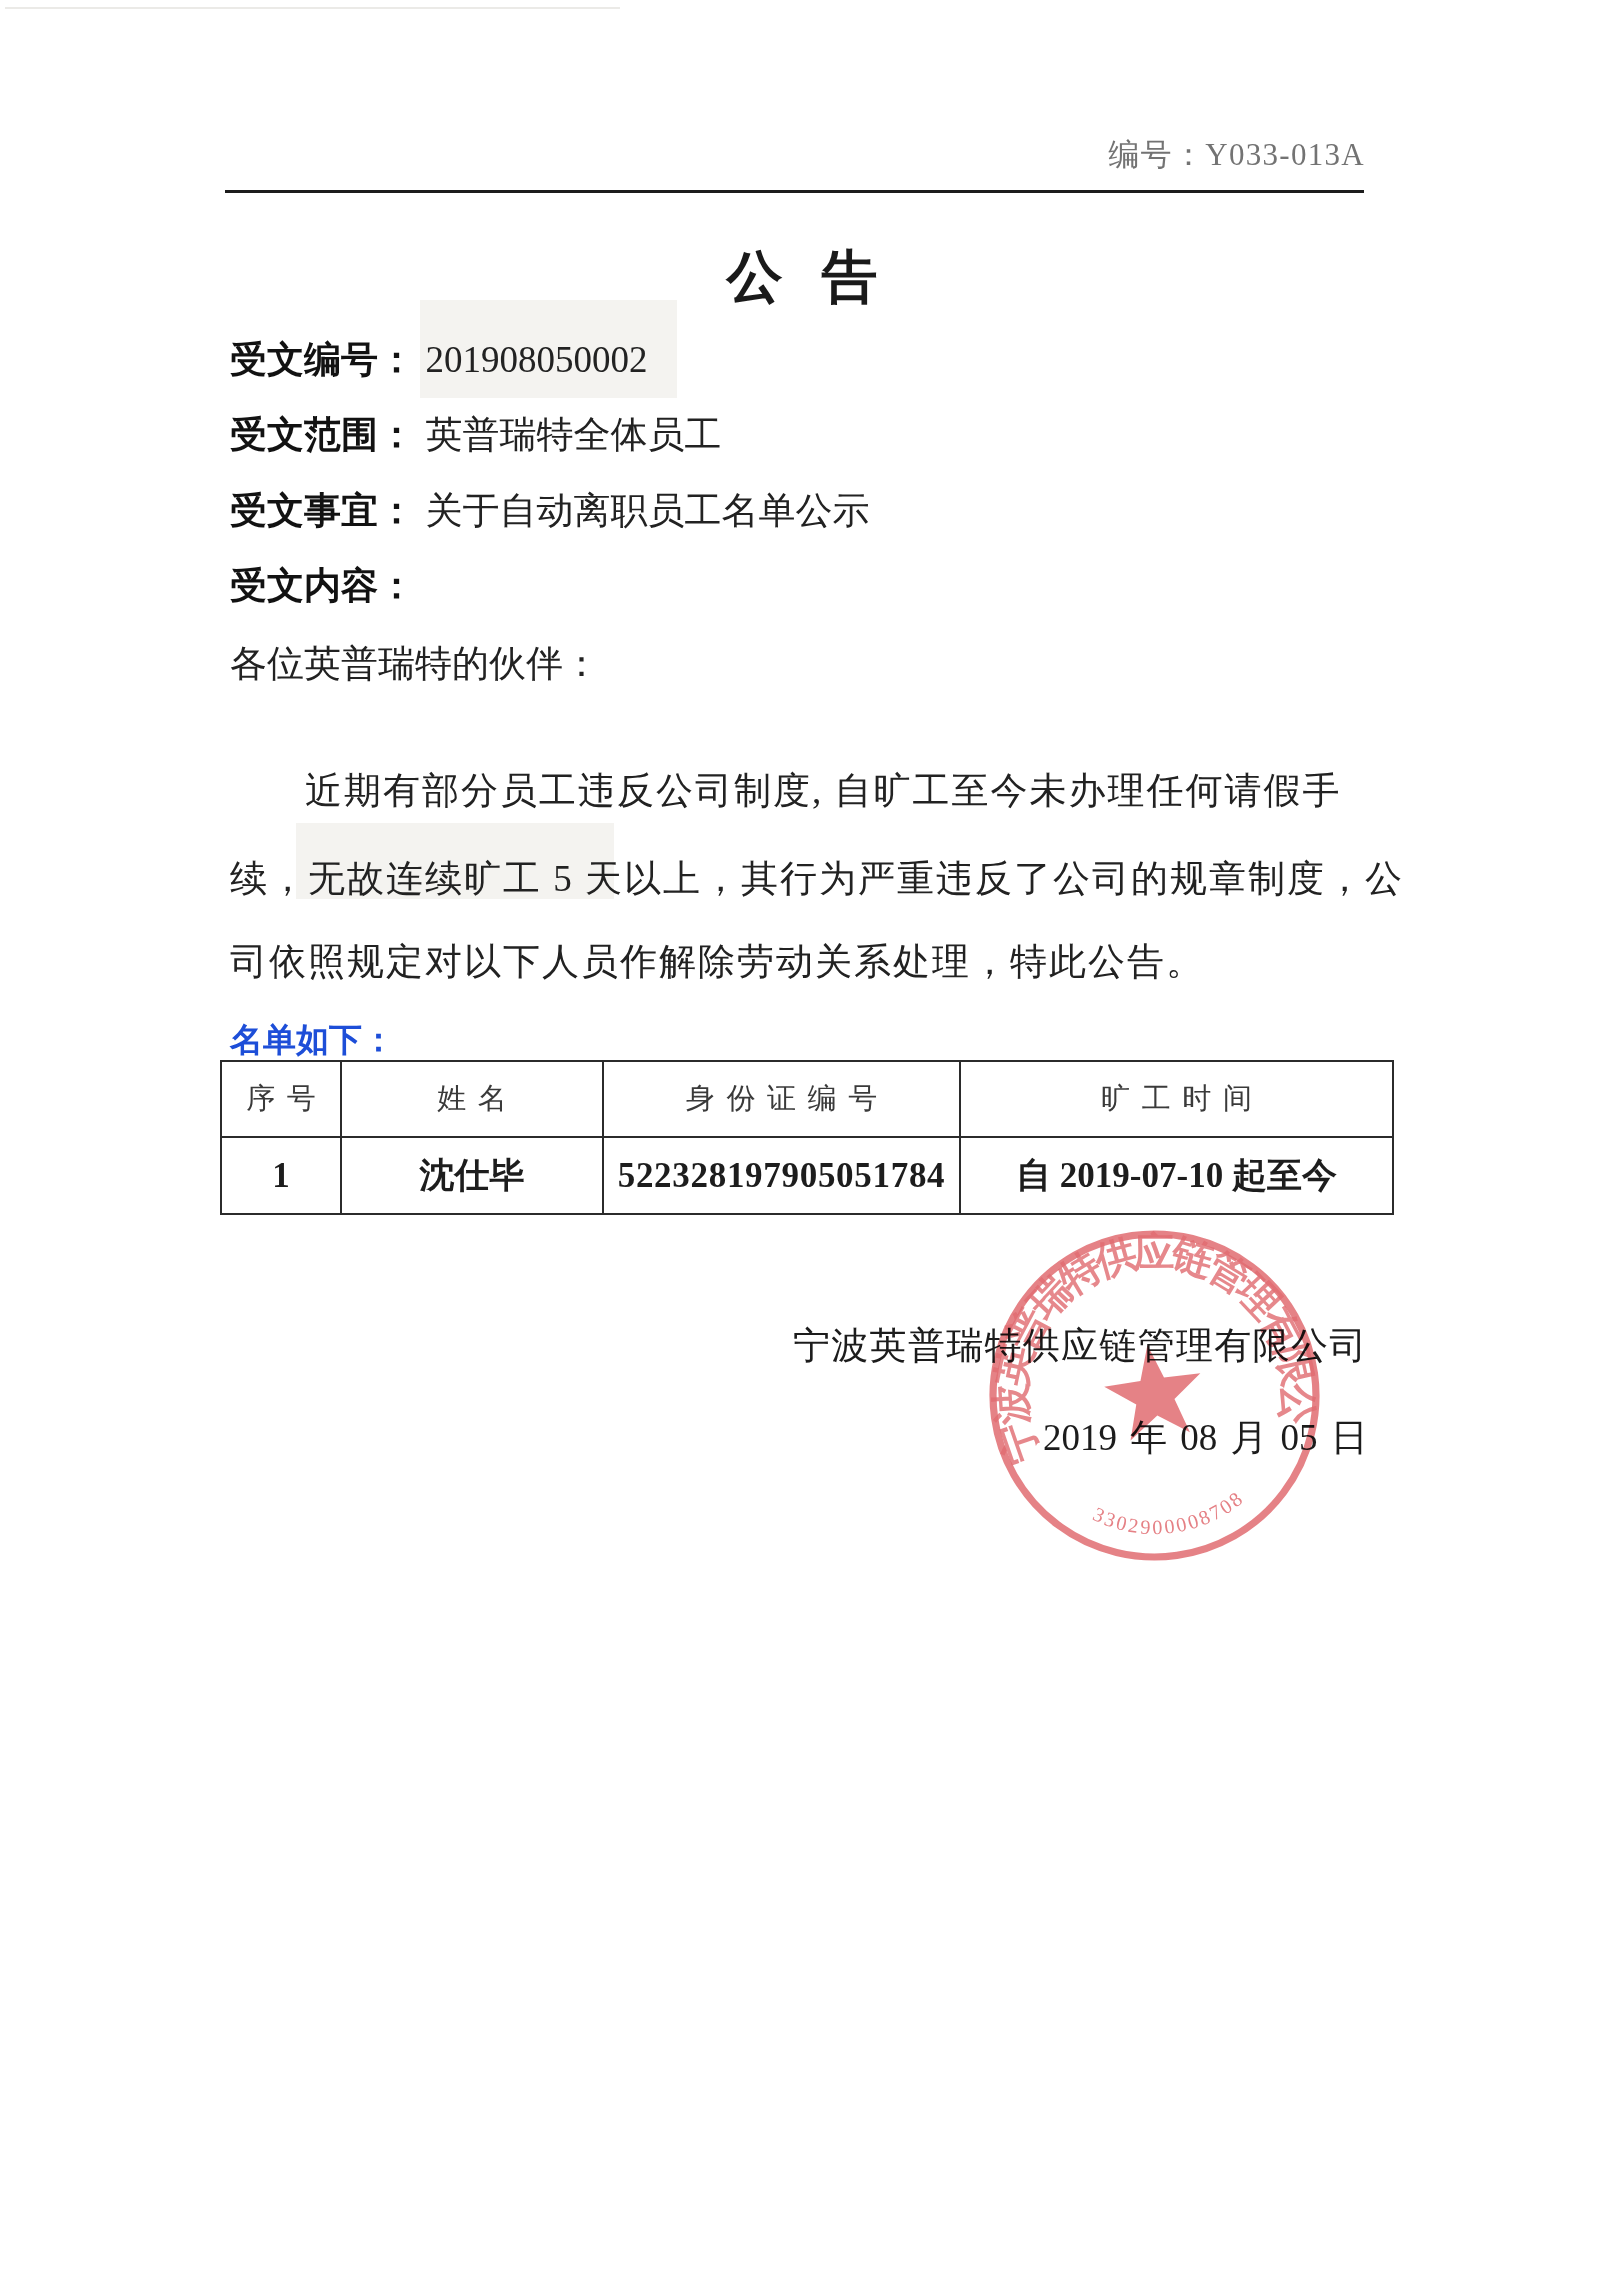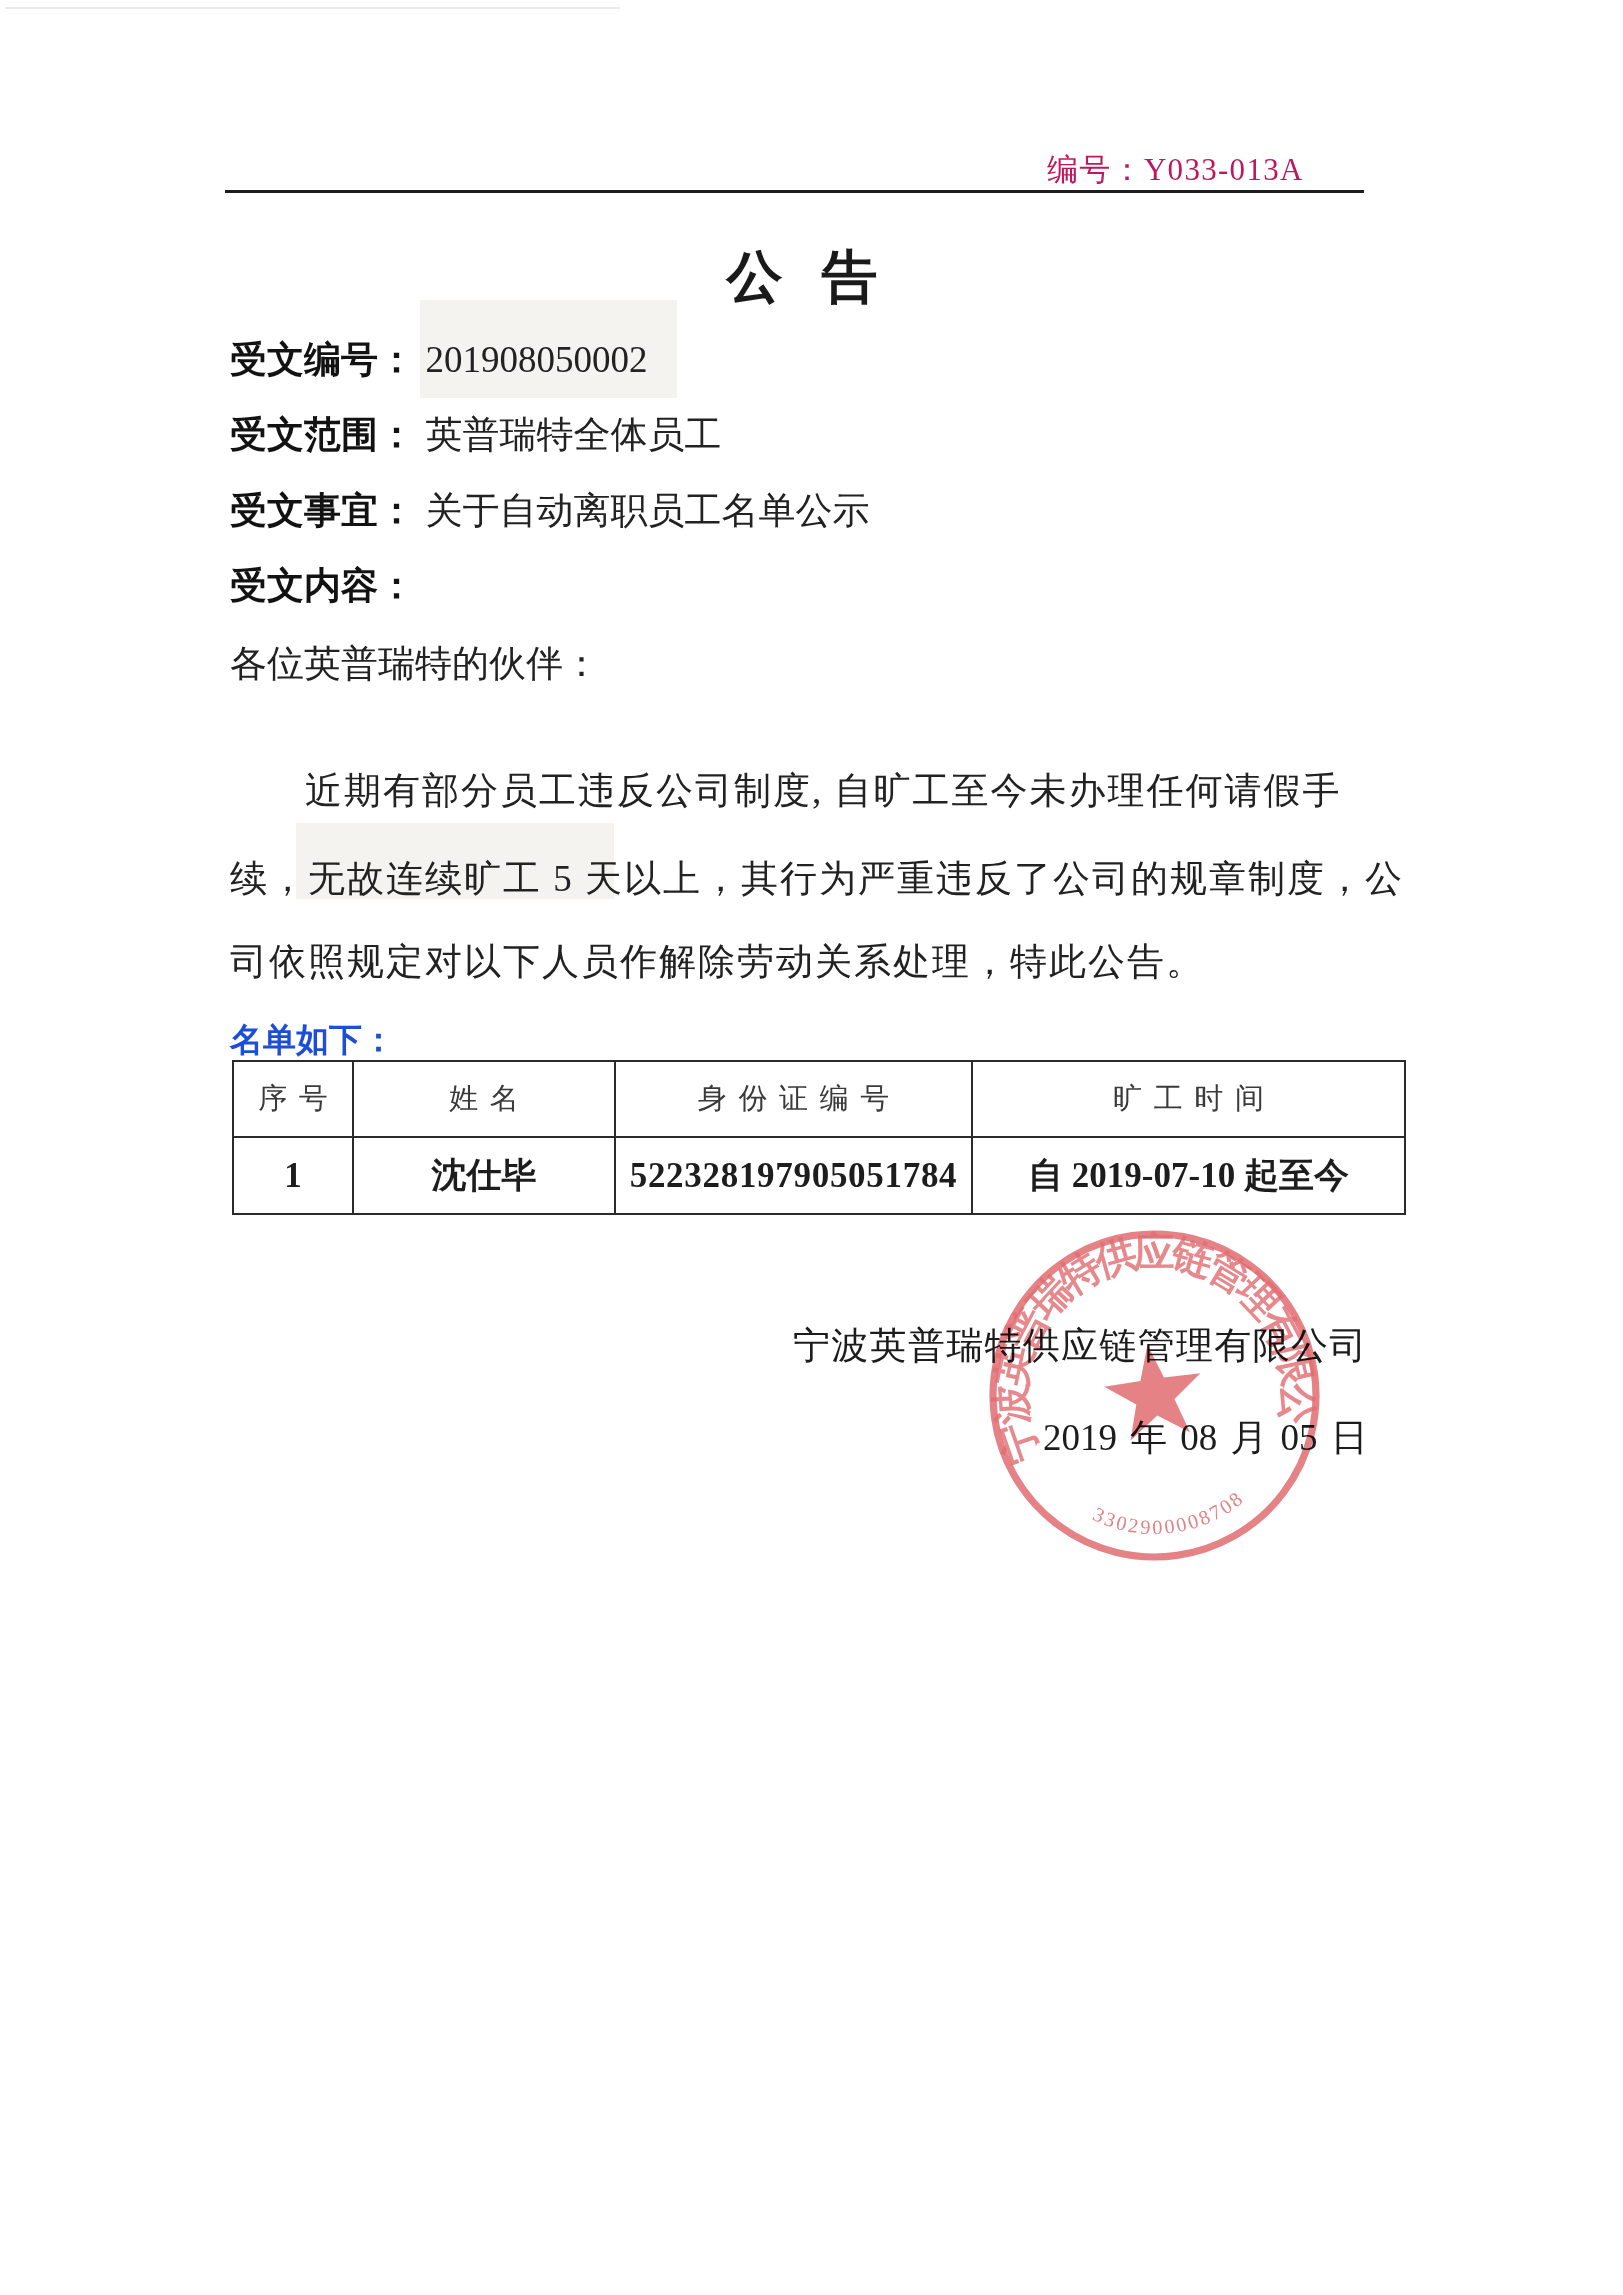--- a/index.html
+++ b/index.html
@@ -5,43 +5,43 @@
   html,body{margin:0;padding:0;background:#ffffff;}
   body{
     width:1623px;height:2295px;position:relative;overflow:hidden;
     font-family:"Liberation Serif","DejaVu Serif",serif;
     color:#1f1f1f;
   }
   .abs{position:absolute;}
   
   .scan-streak{left:5.2px;top:6.5px;width:615px;height:2.6px;background:#ebeae7;}
   
-  .doc-number{left:1047px;top:149px;width:318px;text-align:left;
-    font-size:31px;letter-spacing:1.3px;color:#be185d;z-index:1;}
+  .doc-number{left:1047px;top:134px;width:318px;text-align:right;
+    font-size:31px;letter-spacing:1.3px;color:#737373;z-index:1;}
   .header-rule{left:225px;top:190px;width:1139px;height:3.3px;background:#1c1c1c;}
   
   .doc-title{left:220px;top:240px;width:1164px;text-align:center;
     font-size:56px;font-weight:700;word-spacing:25px;color:#1a1a1a;z-index:1;}
   
   .field{left:230px;font-size:37px;white-space:nowrap;z-index:1;}
   .field .label{font-weight:700;color:#121212;}
   .field .value{margin-left:10.5px;color:#222;}
   .f0{top:335px;} .f1{top:410px;font-family:Liberation Mono, monospace;} .f2{top:486px;} .f3{top:561px;}
   
   .gray-box{background:#f4f3f0;z-index:0;}
   .gray-1{left:420px;top:300px;width:257px;height:98px;}
   .gray-2{left:296px;top:823px;width:318px;height:76px;}
   
   .salutation{left:230px;top:639px;font-size:37px;z-index:1;color:#222;font-family:Liberation Serif, serif;}
   .para-line{left:230px;width:1153px;font-size:37px;letter-spacing:2px;
     white-space:nowrap;z-index:1;color:#222;}
   .pl0{top:766px;text-indent:75px;} .pl1{top:854px;} .pl2{top:937px;}
   .list-intro{left:230px;top:1018px;font-size:33px;font-weight:700;color:#1d4ed8;z-index:1;}
   
-  .roster{left:232px;top:1060px;width:1164px;border-collapse:collapse;
+  .roster{left:220px;top:1060px;width:1164px;border-collapse:collapse;
     table-layout:fixed;z-index:1;position:absolute;background:transparent;}
   .roster td{border:2.6px solid #2b2b2b;text-align:center;vertical-align:middle;
     padding:0;overflow:hidden;}
   .roster tr.hdr-row td{height:74px;font-size:29px;color:#3a3a3a;
     letter-spacing:.4em;text-indent:.4em;font-weight:400;}
   .roster tr.data-row td{height:75px;font-size:35px;font-weight:700;color:#1d1d1d;}
   .col-idx{width:118px;} .col-name{width:260px;} .col-id{width:355px;} .col-time{width:431px;}
   .roster td.cell-id{letter-spacing:0.7px;margin-left:30px;}
   
   .company-line{left:793px;top:1321px;font-size:37px;letter-spacing:1.3px;

